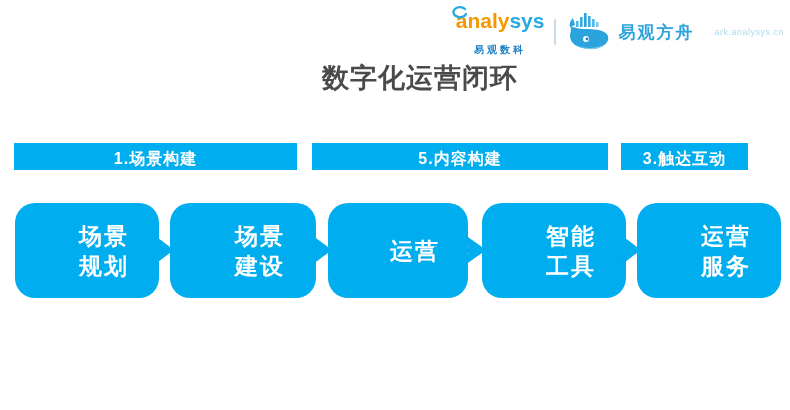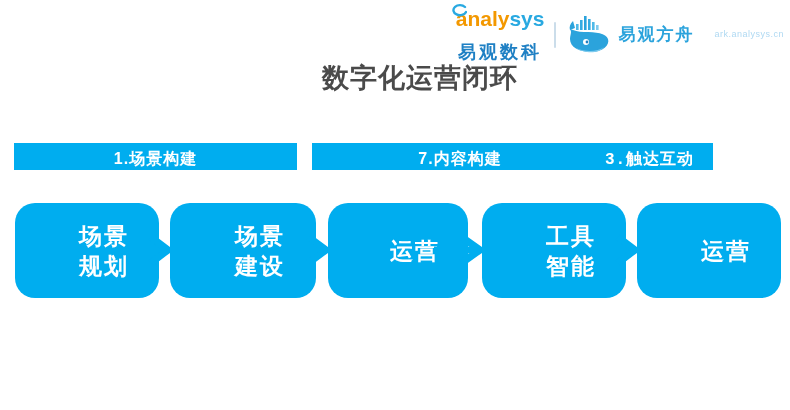--- a/index.html
+++ b/index.html
@@ -9,21 +9,21 @@
   }
 
   
   .logo-area{position:absolute;top:8px;right:6px;display:flex;align-items:center;gap:10px;}
   .logo-left{display:flex;flex-direction:column;align-items:center;line-height:1;}
   .wordmark{font-size:21px;font-weight:bold;letter-spacing:0;position:relative;line-height:1;text-align:center;}
   .wm-a{color:#F39800;position:relative;display:inline-block;}
   .wm-a svg{position:absolute;top:-5px;left:-5px;}
   .wm-orange{color:#F39800;}
   .wm-blue{color:#29A9E1;}
-  .logo-left-sub{font-size:18px;font-weight:bold;color:#1F80C4;letter-spacing:3px;margin-top:14px;}
+  .logo-left-sub{font-size:10px;font-weight:bold;color:#1F80C4;letter-spacing:3px;margin-top:14px;}
   .logo-sep{width:2px;height:26px;background:#CBDDEA;border-radius:1px;}
   .logo-right{display:flex;align-items:center;gap:6px;}
   .logo-right-txt{display:flex;line-height:1;}
   .logo-right-name{font-size:17px;font-weight:bold;color:#2BA3DC;letter-spacing:2px;}
   .logo-right-url{font-size:9px;color:#AFD9F2;margin-top:4px;letter-spacing:0.5px;padding-left:20px;}
 
   
   .page-title{
     position:absolute;top:60px;left:0;width:100%;text-align:center;
     transform:translateX(25px);
@@ -31,21 +31,21 @@
   }
 
   
   .stage-bar{
     position:absolute;top:143px;height:27px;background:#00ADEF;
     display:flex;align-items:flex-end;justify-content:center;
     color:#fff;font-size:16px;font-weight:bold;letter-spacing:1px;
   }
   .stage-1{left:14px;width:283px;}
   .stage-2{left:312px;width:296px;}
-  .stage-3{left:586px;width:127px;font-family:Liberation Mono, monospace;}
+  .stage-3{left:621px;width:127px;}
 
   
   .step-box{
     position:absolute;top:203px;height:95px;width:110px;background:#00ADEF;border-radius:20px;
     display:flex;flex-direction:column;align-items:center;justify-content:center;
     color:#fff;font-size:23px;font-weight:bold;line-height:30px;letter-spacing:2px;padding-left:34px;
   }
   .step-1{left:15px;}
   .step-2{left:170px;width:112px;}
   .step-3{left:328px;width:106px;}
@@ -103,43 +103,44 @@
       </span>
     </div>
   </div>
 
   <div class="page-title">数字化运营闭环</div>
 
   <div class="stage-bar stage-1">
     <span>1.场景构建</span>
   </div>
   <div class="stage-bar stage-2">
-    <span>7.内容构建</span>
+    <span>5.内容构建</span>
   </div>
   <div class="stage-bar stage-3">
     <span>3.触达互动</span>
   </div>
 
   <div class="step-box step-1">
     <span>场景</span>
     <span>规划</span>
   </div>
   <div class="step-box step-2">
     <span>场景</span>
     <span>建设</span>
   </div>
   <div class="step-box step-3">
     <span>运营</span>
   </div>
   <div class="step-box step-4">
+    <span>智能</span>
     <span>工具</span>
-    <span>智能</span>
   </div>
   <div class="step-box step-5">
     <span>运营</span>
+    <span>服务</span>
   </div>
 
   <div class="flow-arrow arrow-1">
     <svg viewBox="0 0 45 40" preserveAspectRatio="none">
         <line x1="0" y1="20" x2="42" y2="20" stroke="#00ADEF" stroke-width="7"></line>
         <polyline points="26,7 43,20 26,33" fill="none" stroke="#00ADEF" stroke-width="7"></polyline>
       </svg>
   </div>
   <div class="flow-arrow arrow-2">
     <svg viewBox="0 0 45 40" preserveAspectRatio="none">

